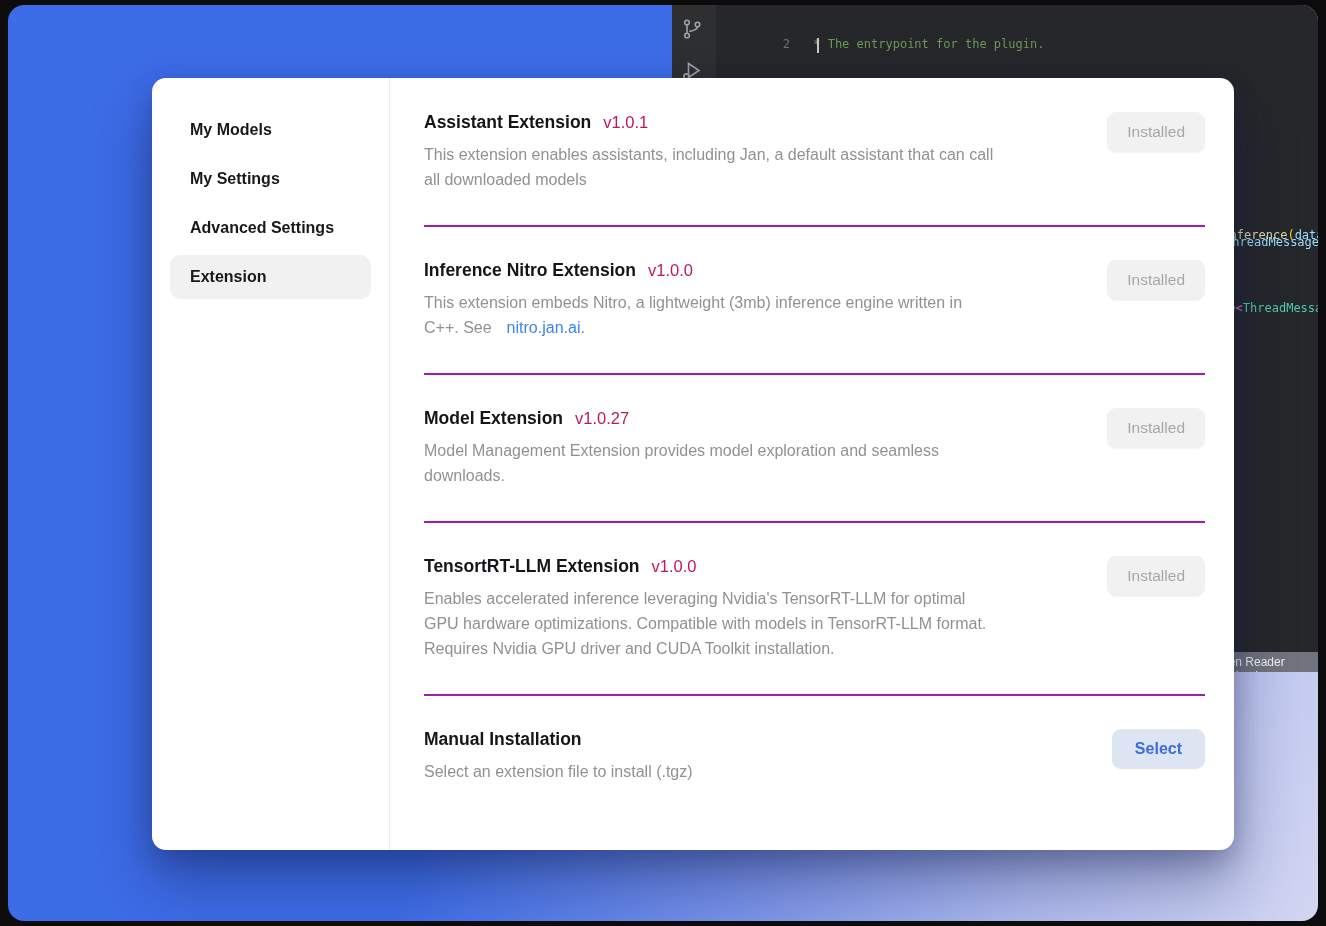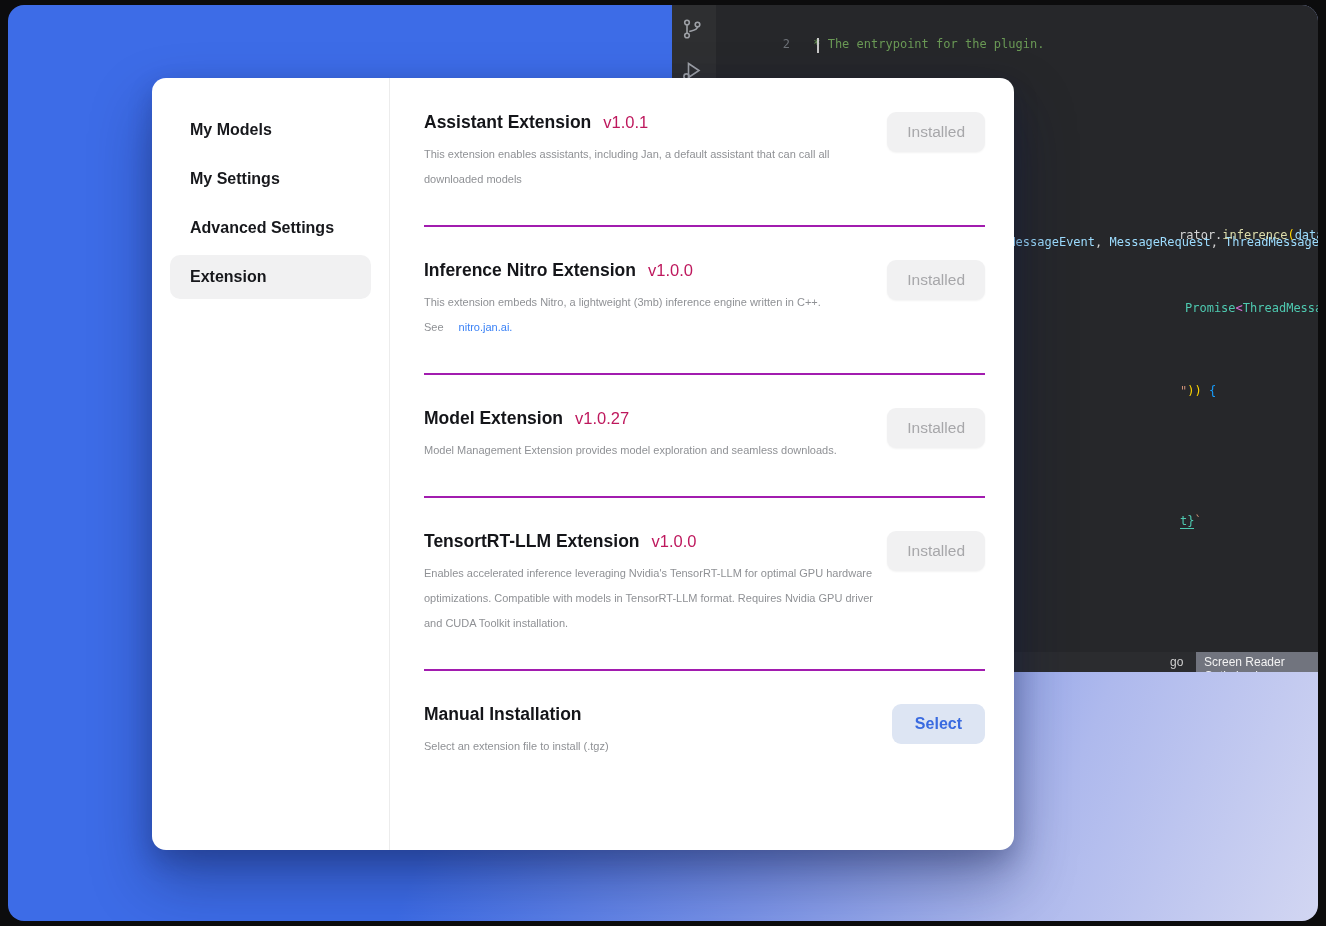--- a/index.html
+++ b/index.html
@@ -23,36 +23,36 @@
   .c-br3{color:#179fff;} .c-str{color:#ce9178;} .c-fn{color:#dcdcaa;} .c-type{color:#4ec9b0;}
   .u{border-bottom:1px solid #9aa0a8;} .u2{border-bottom:1px solid #4ec9b0;}
   .cursor{position:absolute;left:145px;top:33px;width:1.5px;height:15px;background:#c8c8c8;}
   .frag{position:absolute;font-family:"DejaVu Sans Mono",monospace;font-size:12px;white-space:pre;}
   .statusbar{position:absolute;left:0;right:0;bottom:0;height:20px;background:#2b2c2f;
     font-size:12px;color:#cfcfcf;}
   .sb-left{position:absolute;left:498px;top:3px;}
   .sb-badge{position:absolute;left:524px;top:0;right:-10px;height:20px;background:#71747e;
     color:#f2f2f2;padding:3px 0 0 8px;box-sizing:border-box;}
   
-  .card{position:absolute;left:144px;top:73px;width:862px;height:772px;background:#ffffff;
+  .card{position:absolute;left:144px;top:73px;width:1082px;height:772px;background:#ffffff;
     border-radius:14px;display:flex;
     box-shadow:0 30px 60px rgba(15,25,70,.40),0 10px 24px rgba(15,25,70,.22);}
   .sidebar{width:238px;border-right:1px solid #ececec;padding-top:30px;box-sizing:border-box;flex:none;}
   .side-item{height:44px;margin:0 18px 5px 18px;padding:0 20px;display:flex;align-items:center;
     border-radius:10px;font-size:16px;font-weight:bold;color:#17181c;cursor:pointer;}
   .side-item.active{background:#f1f1f2;}
   .content{flex:1;padding:34px 29px 0 34px;box-sizing:border-box;}
   .section{display:flex;justify-content:space-between;align-items:flex-start;
     padding:33px 0;border-bottom:2px solid #a21caf;}
   .section.first{padding-top:0;}
   .section.last{border-bottom:none;}
   .sec-title-row{display:flex;align-items:baseline;}
   .sec-title{font-size:17.5px;font-weight:bold;color:#141519;}
   .sec-version{font-size:16.5px;font-weight:normal;color:#be185d;margin-left:12px;}
-  .desc{font-size:11px;color:#8f9195;line-height:25px;margin-top:9px;}
+  .desc{font-size:16px;color:#8f9195;line-height:25px;margin-top:9px;}
   .desc-a{max-width:580px;} .desc-b{max-width:575px;} .desc-c{max-width:535px;}
   .link{color:#3b82f6;text-decoration:none;margin-left:15px;cursor:pointer;}
   .btn{border:none;border-radius:9px;cursor:pointer;flex:none;}
   .btn-installed{background:#f1f1f2;color:#a7a7aa;font-size:15.5px;font-weight:normal;
     padding:11px 20px;box-shadow:0 1px 2px rgba(0,0,0,.05);font-family:"Liberation Sans",sans-serif;}
   .btn-select{background:#dde5f3;color:#3a6be0;font-size:16px;font-weight:bold;
     padding:11px 23px;font-family:"Liberation Sans",sans-serif;}
 </style>
 </head>
 <body>

